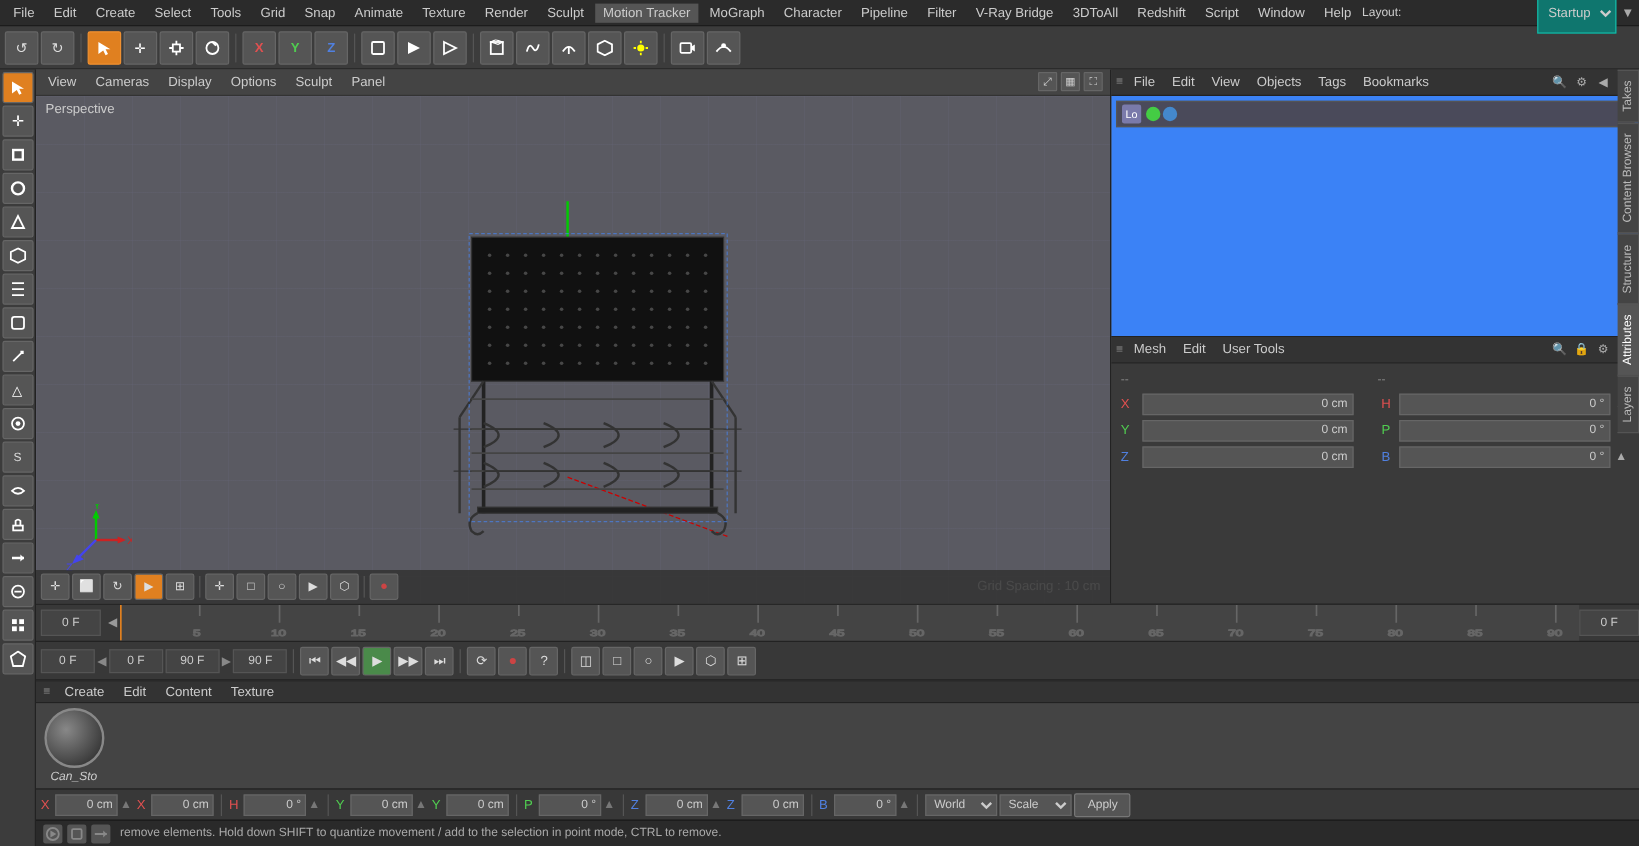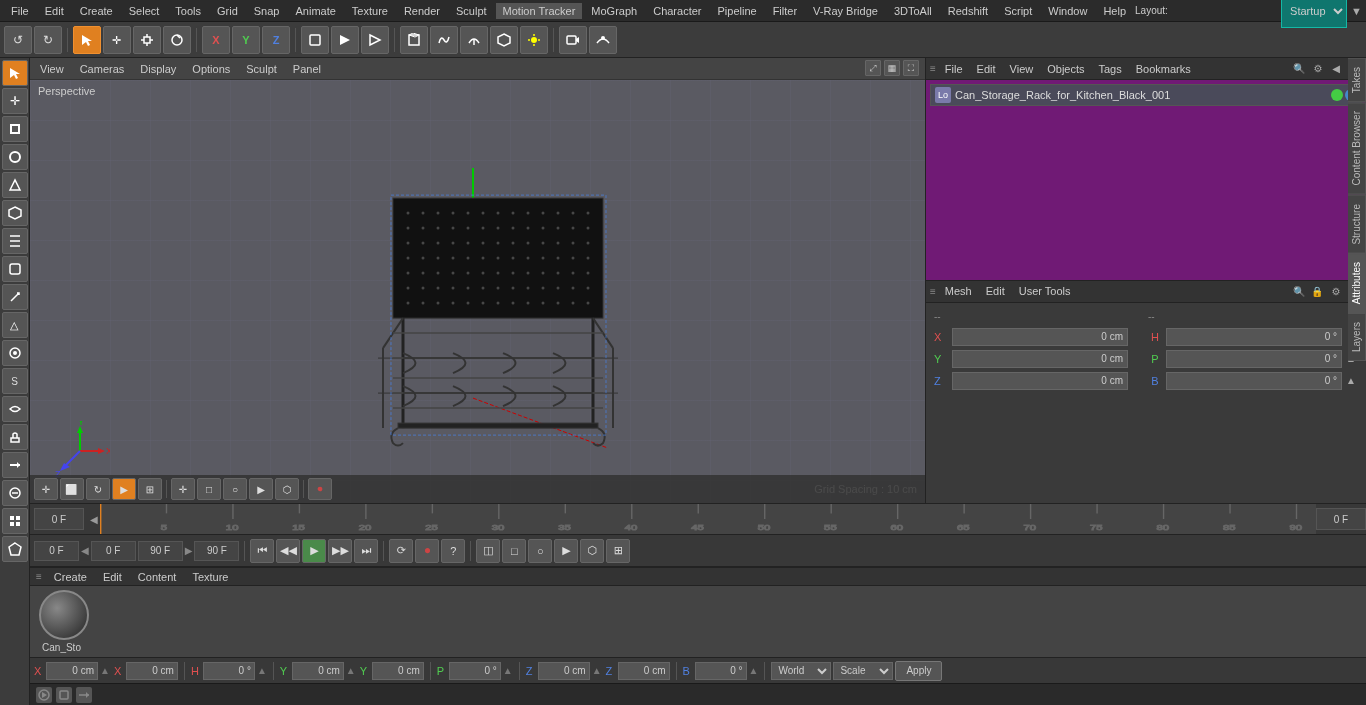--- a/index.html
+++ b/index.html
@@ -213,21 +213,21 @@
     }
     .rt-menu {
       font-size: 11px;
       color: #ccc;
       cursor: pointer;
       padding: 1px 5px;
     }
 
     #object-list {
       flex: 1;
-      background: #701a75;
+      background: #3b82f6;
       padding: 4px;
     }
 
     .object-row {
       display: flex;
       align-items: center;
       gap: 4px;
       padding: 2px 4px;
       background: #4a4a5a;
       border: 1px solid #555;
@@ -1063,21 +1063,20 @@
             <div class="rp-right-icons">
               <span class="rp-icon">🔍</span>
               <span class="rp-icon">⚙</span>
               <span class="rp-icon">◀</span>
               <span class="rp-icon">⬡</span>
             </div>
           </div>
           <div id="object-list">
             <div class="object-row">
               <div class="obj-icon" style="background:#7a7aaa;">Lo</div>
-              <span class="obj-name">Can_Storage_Rack_for_Kitchen_Black_001</span>
               <div class="obj-dots">
                 <div class="obj-dot dot-green"></div>
                 <div class="obj-dot dot-blue"></div>
               </div>
             </div>
           </div>
         </div>
 
         <div id="right-bottom">
           <div id="right-bottom-header">
@@ -1221,21 +1220,21 @@
 
     <div id="bottom-panel">
       <div id="bottom-header">
         <span style="color:#888;font-size:10px;">≡</span>
         <span class="bh-menu">Create</span>
         <span class="bh-menu">Edit</span>
         <span class="bh-menu">Content</span>
         <span class="bh-menu">Texture</span>
       </div>
       <div id="bottom-content">
-        <div style="display:flex;flex-direction:column;align-items:flex-end;">
+        <div style="display:flex;flex-direction:column;align-items:center;font-style:italic;">
           <div class="material-thumb"></div>
           <div class="material-label">Can_Sto</div>
         </div>
       </div>
     </div>
 
     <div id="coord-bar">
       <span class="coord-label" style="color:#e05050;">X</span>
       <input class="coord-input" value="0 cm" style="">
       <span class="coord-unit">▲</span>
@@ -1288,15 +1287,16 @@
               <rect x="2" y="2" width="8" height="8" rx="1" fill="none" stroke="#888" stroke-width="1.5"></rect>
             </svg>
         </div>
         <div class="status-icon">
           <svg width="12" height="12" viewBox="0 0 12 12">
               <line x1="1" y1="6" x2="11" y2="6" stroke="#888" stroke-width="1.5"></line>
               <polygon points="8,3 11,6 8,9" fill="#888"></polygon>
             </svg>
         </div>
       </div>
+      <span>remove elements. Hold down SHIFT to quantize movement / add to the selection in point mode, CTRL to remove.</span>
     </div>
   </div>
 </div>
 
 </body></html>

